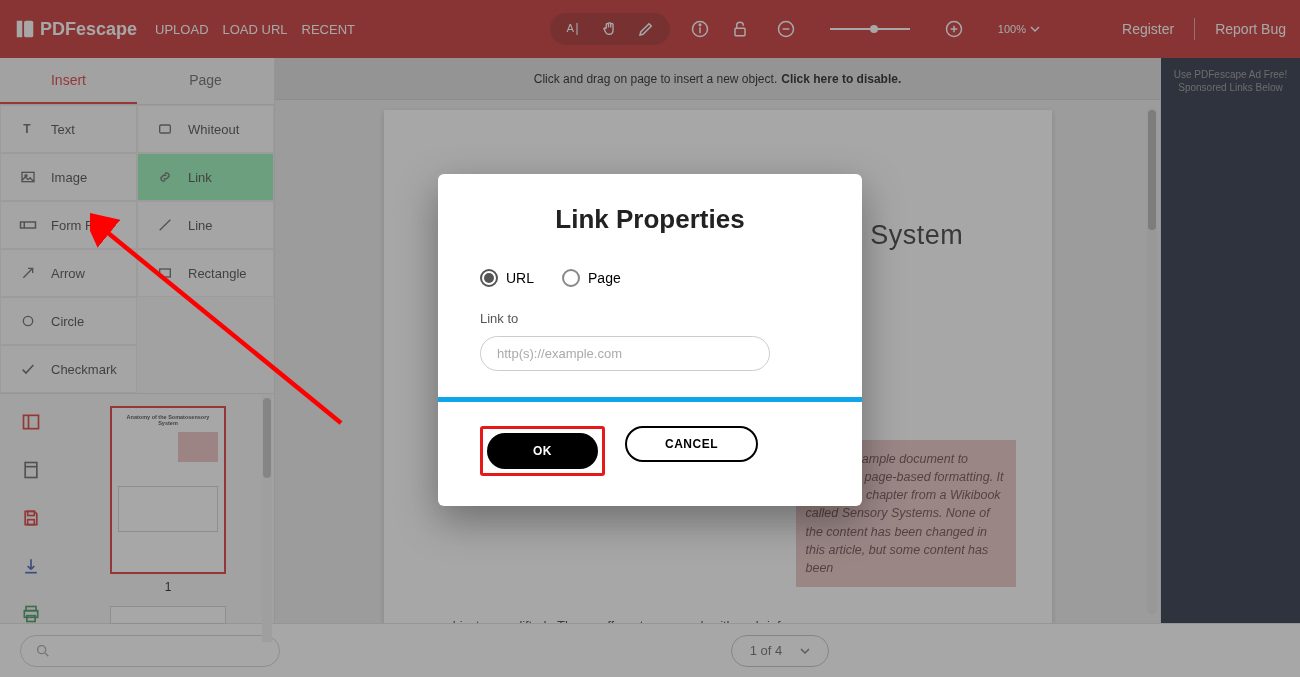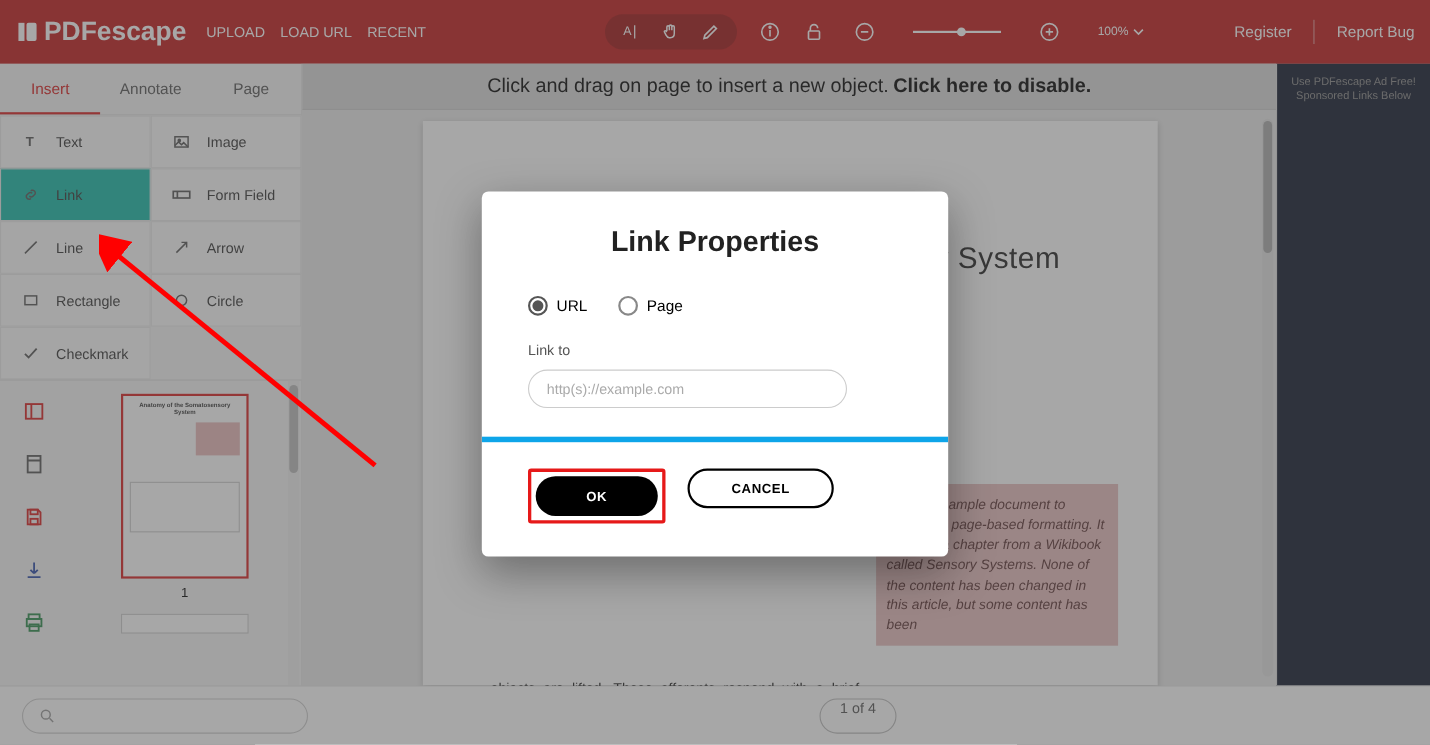--- a/index.html
+++ b/index.html
@@ -1,20 +1,20 @@
 <!DOCTYPE html>
 <html><head>
 <meta charset="utf-8">
 <style>
 * { box-sizing: border-box; margin: 0; padding: 0; font-family: Arial, Helvetica, sans-serif; }
 body { width: 1300px; height: 677px; overflow: hidden; background: #f5f5f5; position: relative; }
 
 
 .topbar { height: 58px; background: #c01818; display: flex; align-items: center; color: #fff; padding: 0 14px; }
-.logo { display: flex; align-items: center; gap: 4px; font-weight: bold; font-size: 24px; margin-right: 18px; justify-content: flex-end; }
+.logo { display: flex; align-items: center; gap: 4px; font-weight: bold; font-size: 18px; margin-right: 18px; justify-content: flex-end; }
 .logo .icon { width: 22px; height: 22px; }
 .top-links { display: flex; gap: 14px; font-size: 13px; }
 .top-links span { cursor: pointer; }
 .center-tools { position: absolute; left: 50%; transform: translateX(-50%); display: flex; gap: 20px; align-items: center; }
 .tool-pill { background: #9e1313; border-radius: 18px; padding: 6px 14px; display: flex; gap: 16px; align-items: center; }
 .tool-pill span, .center-tools > span { display: inline-flex; align-items: center; justify-content: center; width: 20px; height: 20px; cursor: pointer; }
 .zoom-group { position: absolute; right: 260px; display: flex; align-items: center; gap: 34px; }
 .zoom-line { height: 2px; background: #fff; width: 80px; position: relative; }
 .zoom-line::after { content: ""; position: absolute; width: 8px; height: 8px; background: #fff; border-radius: 50%; top: -3px; left: 50%; }
 .zoom-label { font-size: 11px; display: flex; align-items: center; gap: 4px; }
@@ -23,53 +23,53 @@
 
 
 .main { display: flex; height: 565px; }
 .sidebar { width: 275px; background: #f4f4f4; border-right: 1px solid #ddd; display: flex; flex-direction: column; }
 .side-tabs { display: flex; border-bottom: 1px solid #ddd; }
 .side-tab { flex: 1; text-align: center; padding: 14px 6px; font-size: 14px; color: #555; cursor: pointer; }
 .side-tab.active { color: #d81e1e; border-bottom: 2px solid #d81e1e; }
 
 .tool-grid { display: grid; grid-template-columns: 1fr 1fr; }
 .tool-cell { display: flex; align-items: center; gap: 14px; padding: 14px 18px; font-size: 13px; color: #333; border: 1px solid #e8e8e8; background: #fafafa; cursor: pointer; }
-.tool-cell.highlight { background: #14b8a6; }
+.tool-cell.highlight { background: #86efac; }
 .tool-cell .ti { width: 18px; height: 18px; display: inline-flex; align-items: center; justify-content: center; color: #555; }
 
 .side-lower { flex: 1; display: flex; border-top: 1px solid #ddd; }
 .side-icons { width: 62px; display: flex; flex-direction: column; align-items: center; gap: 28px; padding: 18px 0; }
 .side-icons span { cursor: pointer; }
 .thumbs { flex: 1; padding: 12px 26px; overflow-y: auto; position: relative; }
 .thumb-wrap { text-align: center; margin-bottom: 12px; }
 .thumb { width: 116px; height: 168px; border: 2px solid #d81e1e; background: #fff; margin: 0 auto 6px; position: relative; padding: 6px; font-size: 4px; color: #666; text-align: left; overflow: hidden; }
 .thumb-next { width: 116px; height: 18px; border: 1px solid #ccc; background: #fff; margin: 0 auto; }
 .thumb-title { font-size: 5.5px; font-weight: bold; color: #333; margin-bottom: 4px; text-align: center; }
 .thumb-highlight { position: absolute; top: 24px; right: 6px; width: 40px; height: 30px; background: #e8b8b8; }
 .thumb-diagram { position: absolute; top: 78px; left: 6px; right: 6px; height: 46px; border: 1px solid #ccc; }
 .thumb-scroll { position: absolute; right: 2px; top: 0; bottom: 0; width: 10px; background: #eee; }
 .thumb-scroll-handle { width: 8px; height: 80px; background: #bbb; border-radius: 4px; margin: 4px auto 0; }
 
 .content { flex: 1; display: flex; flex-direction: column; background: #e9e9e9; }
-.notice-bar { height: 42px; display: flex; align-items: center; justify-content: center; background: #d9d9d9; font-size: 18px; border-bottom: 1px solid #ccc; }
+.notice-bar { height: 42px; display: flex; align-items: center; justify-content: center; background: #d9d9d9; font-size: 12px; border-bottom: 1px solid #ccc; }
 .notice-bar b { font-weight: bold; }
 .doc-area { flex: 1; display: flex; justify-content: center; overflow: auto; padding: 0 10px; position: relative; }
 .doc-scroll { position: absolute; right: 3px; top: 8px; bottom: 8px; width: 10px; background: #e0e0e0; border-radius: 5px; }
 .doc-scroll-handle { width: 8px; height: 120px; background: #aaa; border-radius: 4px; margin: 2px auto 0; }
 .page { width: 668px; background: #fff; margin-top: 10px; padding: 110px 38px 20px; position: relative; font-family: Georgia, serif; box-shadow: 0 2px 6px rgba(0,0,0,0.2); }
 .page h1 { font-size: 27px; text-align: center; font-weight: normal; margin-bottom: 35px; color: #222; letter-spacing: 0.5px; }
 .highlight-block { position: absolute; top: 330px; right: 36px; width: 220px; background: #e6bdbd; padding: 10px; font-size: 12.5px; font-style: italic; color: #5b3232; line-height: 1.45; }
 .body-text { position: absolute; top: 508px; left: 62px; width: 335px; font-size: 13px; text-align: justify; color: #222; line-height: 1.25; letter-spacing: -0.1px; }
 
 .right-panel { width: 140px; background: #0f172a; border-left: 1px solid #ddd; padding: 10px 6px; font-size: 10px; color: #888; text-align: center; line-height: 1.3; }
 
 
 .bottombar { height: 54px; background: #fff; border-top: 1px solid #ddd; display: flex; align-items: center; padding: 0 20px; }
 .search-box { width: 260px; height: 32px; border: 1px solid #ccc; border-radius: 18px; display: flex; align-items: center; padding: 0 14px; }
-.page-selector { margin: 0 auto; height: 32px; border: 1px solid #bbb; border-radius: 18px; padding: 0 18px; display: flex; align-items: center; gap: 18px; font-size: 13px; color: #555; flex-direction: column; }
+.page-selector { margin: 0 auto; height: 32px; border: 1px solid #bbb; border-radius: 18px; padding: 0 18px; display: flex; align-items: center; gap: 18px; font-size: 13px; color: #555; }
 
 
 .overlay { position: absolute; inset: 0; background: rgba(80,80,80,0.5); display: flex; align-items: flex-start; justify-content: center; padding-top: 174px; }
 .modal { width: 424px; background: #fff; border-radius: 6px; box-shadow: 0 14px 40px rgba(0,0,0,0.35); overflow: hidden; }
 .modal-body { padding: 30px 42px 26px; }
 .modal-title { font-size: 26px; font-weight: bold; text-align: center; margin-bottom: 34px; color: #222; }
 .radio-row { display: flex; gap: 28px; margin-bottom: 24px; align-items: center; }
 .radio-item { display: flex; align-items: center; gap: 8px; font-size: 14px; }
 .radio-outer { width: 18px; height: 18px; border: 2px solid #888; border-radius: 50%; display: flex; align-items: center; justify-content: center; }
 .radio-outer.on { border-color: #555; }
@@ -163,31 +163,38 @@
     <span>Register</span>
     <div class="divider"></div>
     <span>Report Bug</span>
   </div>
 </div>
 
 <div class="main">
   <div class="sidebar">
     <div class="side-tabs">
       <div class="side-tab active">Insert</div>
-      <div class="side-tab">Annotate</div>
       <div class="side-tab">Page</div>
     </div>
     <div class="tool-grid">
       <div class="tool-cell">
           <span class="ti">
             <svg width="16" height="16" viewBox="0 0 24 24">
               <text x="5" y="18" font-size="18" font-weight="bold" fill="#555">T</text>
             </svg>
           </span>
           <span>Text</span>
+        </div>
+      <div class="tool-cell">
+          <span class="ti">
+            <svg width="16" height="16" viewBox="0 0 24 24" fill="none" stroke="#555" stroke-width="2">
+              <rect x="4" y="6" width="16" height="12" rx="2"></rect>
+            </svg>
+          </span>
+          <span>Whiteout</span>
         </div>
       <div class="tool-cell">
           <span class="ti">
             <svg width="16" height="16" viewBox="0 0 24 24" fill="none" stroke="#555" stroke-width="2">
               <rect x="3" y="5" width="18" height="14"></rect>
               <circle cx="9" cy="10" r="1.5" fill="#555"></circle>
               <path d="M3 17l5-5 4 4 3-3 6 6"></path>
             </svg>
           </span>
           <span>Image</span>

